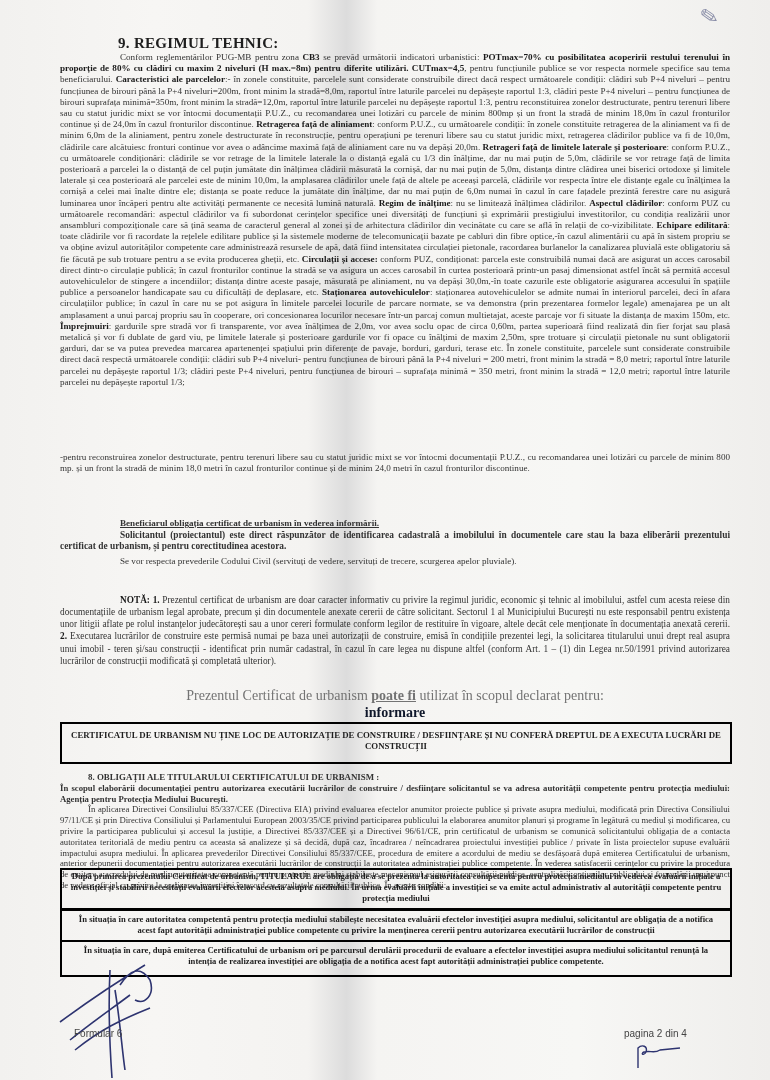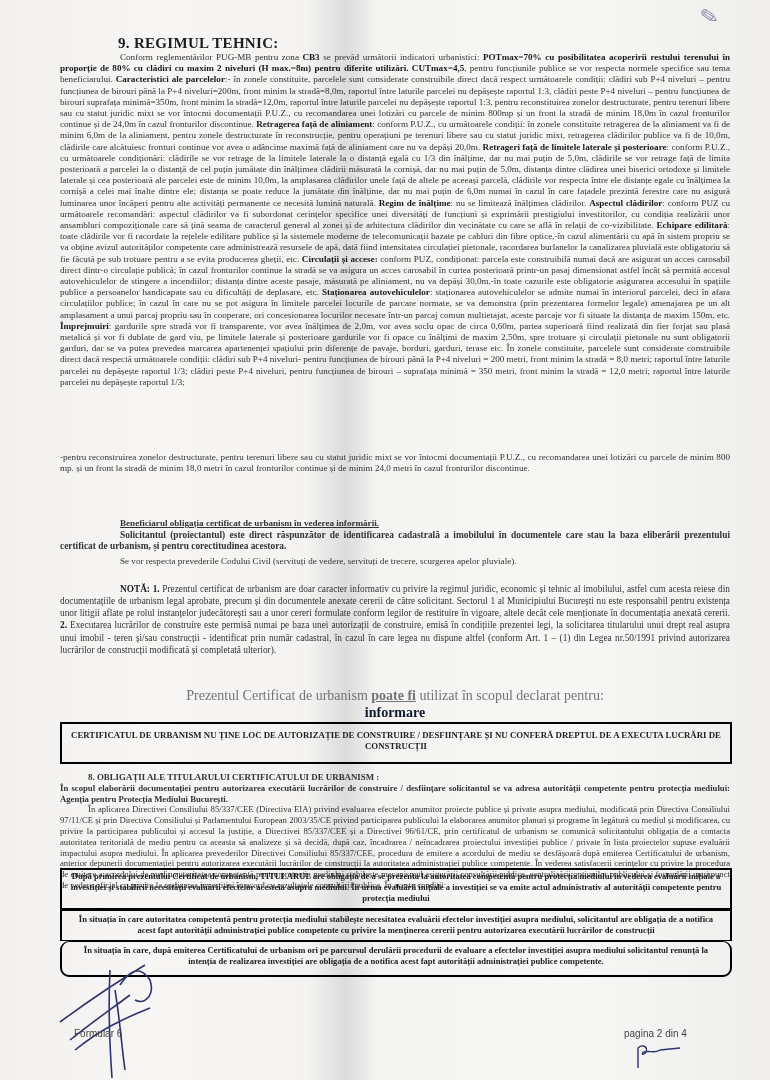--- a/index.html
+++ b/index.html
@@ -30,21 +30,21 @@
   #usage-purpose { top:705px; font-size:14px; font-weight:bold; color:#0f172a; }
   .box {
     position:absolute; left:60px; width:672px; border:2px solid #000000; box-sizing:border-box;
     font-size:8.6px; line-height:11px; text-align:center; font-weight:bold; padding:3px 8px; color:#1e1e1e;
     font-family:"Liberation Serif", serif;
   }
   #warn-box { top:722px; height:42px; font-size:8.8px; padding-top:6px; }
   #obl { top:772px; }
   #env-box-1 { top:868px; height:42px; border-bottom-width:2px; padding-top:1px; }
   #env-box-2 { top:910px; height:31px; border-top-width:1px; border-bottom-width:1px; padding-top:3px; }
-  #env-box-3 { top:941px; height:36px; border-top-width:1px; padding-top:3px;border-radius:9px; }
+  #env-box-3 { top:941px; height:36px; border-top-width:1px; padding-top:3px; }
   .footer-left { position:absolute; left:74px; top:1028px; font-family:"Liberation Sans", sans-serif; font-size:10px; color:#444; }
   .footer-right { position:absolute; left:624px; top:1028px; font-family:"Liberation Sans", sans-serif; font-size:10px; color:#444; }
   .signature { position:absolute; left:50px; top:960px; width:150px; height:120px; pointer-events:none; }
   .initials { position:absolute; left:630px; top:1040px; width:60px; height:30px; }
 </style>
 </head>
 <body>
 
 <div class="page">
 
@@ -53,21 +53,21 @@
   <div class="section-title">9. REGIMUL TEHNIC:</div>
 
   <div class="body-text indent" id="regim"><span>Conform reglementărilor PUG-MB pentru zona </span><b>CB3</b><span> se prevăd următorii indicatori urbanistici: </span><b>POTmax=70% cu posibilitatea acoperirii restului terenului în proporție de 80% cu clădiri cu maxim 2 niveluri (H max.=8m) pentru diferite utilizări. CUTmax=4,5</b><span>, pentru funcțiunile publice se vor respecta normele specifice sau tema beneficiarului. </span><b>Caracteristici ale parcelelor</b><span>:- în zonele constituite, parcelele sunt considerate construibile direct dacă respect următoarele condiții: clădiri sub P+4 niveluri – pentru funcțiunea de birouri până la P+4 niveluri=200m, front minim la stradă=8,0m, raportul între laturile parcelei nu depășește raportul 1:3, clădiri peste P+4 niveluri – pentru funcțiunea de birouri suprafața minimă=350m, front minim la stradă=12,0m, raportul între laturile parcelei nu depășește raportul 1:3, pentru reconstituirea zonelor destructurate, pentru terenuri libere sau cu statut juridic mixt se vor întocmi documentații P.U.Z., cu recomandarea unei lotizări cu parcele de minim 800mp și un front la stradă de minim 18,0m în cazul fronturilor continue și de 24,0m în cazul fronturilor discontinue. </span><b>Retragerea față de aliniament</b><span>: conform P.U.Z., cu următoarele condiții: în zonele constituite retragerea de la aliniament va fi de minim 6,0m de la aliniament, pentru zonele destructurate în reconstrucție, pentru operațiuni pe terenuri libere sau cu statut juridic mixt, retragerea clădirilor publice va fi de 10,0m, clădirile care alcătuiesc fronturi continue vor avea o adâncime maximă față de aliniament care nu va depăși 20,0m. </span><b>Retrageri față de limitele laterale și posterioare</b><span>: conform P.U.Z., cu următoarele condiționări: clădirile se vor retrage de la limitele laterale la o distanță egală cu 1/3 din înălțime, dar nu mai puțin de 5,0m, clădirile se vor retrage față de limita posterioară a parcelei la o distanță de cel puțin jumătate din înălțimea clădirii măsurată la cornișă, dar nu mai puțin de 5,0m, distanța dintre clădirea unei biserici ortodoxe și limitele laterale și cea posterioară ale parcelei este de minim 10,0m, la amplasarea clădirilor unele față de altele pe aceeași parcelă, clădirile vor respecta între ele distanțe egale cu înălțimea la cornișă a celei mai înalte dintre ele; distanța se poate reduce la jumătate din înălțime, dar nu mai puțin de 6,0m numai în cazul în care fațadele prezintă ferestre care nu asigură luminarea unor încăperi pentru alte activități permanente ce necesită lumină naturală. </span><b>Regim de înălțime</b><span>: nu se limitează înălțimea clădirilor. </span><b>Aspectul clădirilor</b><span>: conform PUZ cu următoarele recomandări: aspectul clădirilor va fi subordonat cerințelor specifice unei diversități de funcțiuni și exprimării prestigiului investitorilor, cu condiția realizării unor ansambluri compoziționale care să țină seama de caracterul general al zonei și de arhitectura clădirilor din vecinătate cu care se află în relații de co-vizibilitate. </span><b>Echipare edilitară</b><span>: toate clădirile vor fi racordate la rețelele edilitare publice și la sistemele moderne de telecomunicații bazate pe cabluri din fibre optice,-în cazul alimentării cu apă în sistem propriu se va obține avizul autorităților competente care administrează resursele de apă, dată fiind intensitatea circulației pietonale, racordarea burlanelor la canalizarea pluvială este obligatoriu să fie făcută pe sub trotuare pentru a se evita producerea gheții, etc. </span><b>Circulații și accese:</b><span> conform PUZ, condiționat: parcela este construibilă numai dacă are asigurat un acces carosabil direct dintr-o circulație publică; în cazul fronturilor continue la stradă se va asigura un acces carosabil în curtea posterioară printr-un pasaj dimensionat astfel încât să permită accesul autovehiculelor de stingere a incendiilor; distanța dintre aceste pasaje, măsurată pe aliniament, nu va depăși 30,0m,-în toate cazurile este obligatorie asigurarea accesului în spațiile publice a persoanelor handicapate sau cu dificultăți de deplasare, etc. </span><b>Staționarea autovehiculelor</b><span>: staționarea autovehiculelor se admite numai în interiorul parcelei, deci în afara circulațiilor publice; în cazul în care nu se pot asigura în limitele parcelei locurile de parcare normate, se va demonstra (prin prezentarea formelor legale) amenajarea pe un alt amplasament a unui parcaj propriu sau în cooperare, ori concesionarea locurilor necesare într-un parcaj comun multietajat, aceste parcaje vor fi situate la distanța de maxim 150m, etc. </span><b>Împrejmuiri</b><span>: gardurile spre stradă vor fi transparente, vor avea înălțimea de 2,0m, vor avea soclu opac de circa 0,60m, partea superioară fiind realizată din fier forjat sau plasă metalică și vor fi dublate de gard viu, pe limitele laterale și posterioare gardurile vor fi opace cu înălțimi de maxim 2,50m, spre trotuare și circulații pietonale nu sunt obligatorii garduri, dar se va putea prevedea marcarea apartenenței spațiului prin diferențe de pavaje, borduri, garduri, terase etc.   În zonele constituite, parcelele sunt considerate construibile direct dacă respectă următoarele condiții: clădiri sub P+4 niveluri- pentru funcțiunea de birouri până la P+4 niveluri = 200 metri, front minim la stradă = 8,0 metri; raportul între laturile parcelei nu depășește raportul 1/3; clădiri peste P+4 niveluri, pentru funcțiunea de birouri – suprafața minimă = 350 metri, front minim la stradă = 12,0 metri; raportul între laturile parcelei nu depășește raportul 1/3;</span></div>
 
   <div class="body-text" id="regim2" style="top:452px;">-pentru reconstruirea zonelor destructurate, pentru terenuri libere sau cu statut juridic mixt se vor întocmi documentații P.U.Z., cu recomandarea unei lotizări cu parcele de minim 800 mp. și un front la stradă de minim  18,0 metri în cazul fronturilor continue și de minim 24,0 metri în cazul fronturilor discontinue.</div>
 
   <div class="body-text" id="benef">
     <div class="indent"><span class="underline">Beneficiarul obligația certificat de urbanism în vederea informării.</span></div>
     <div class="indent" style="font-weight:bold;font-size:9.4px;margin-top:1px;">Solicitantul (proiectantul) este direct răspunzător de identificarea cadastrală a imobilului în documentele care stau la baza eliberării prezentului certificat de urbanism, și pentru corectitudinea acestora.</div>
     <div class="indent" style="margin-top:3px;">Se vor respecta prevederile Codului Civil (servituți de vedere, servituți de trecere, scurgerea apelor pluviale).</div>
-    <div class="indent" style="margin-top:16px;font-size:9.3px;line-height:12.2px;">
+    <div class="indent" style="margin-top:27px;font-size:9.3px;line-height:12.2px;">
       <b>NOTĂ:</b>
       <b>1.</b><span> Prezentul certificat de urbanism are doar caracter informativ cu privire la regimul juridic, economic și tehnic al imobilului, astfel cum acesta reiese din documentațiile de urbanism  legal aprobate,  precum  și din documentele anexate cererii de către solicitant. Sectorul 1 al Municipiului București nu este responsabil pentru existența unor litigii aflate pe rolul instanțelor judecătorești sau a unor cereri formulate conform legilor de restituire în vigoare, altele decât cele menționate în documentația anexată cererii. </span><b>2.</b><span> Executarea lucrărilor de construire este permisă numai pe baza unei autorizații de construire, emisă în condițiile prezentei legi, la solicitarea titularului unui drept real asupra unui imobil - teren și/sau construcții - identificat prin număr cadastral, în cazul în care legea nu dispune altfel  (conform Art. 1 – (1) din Legea nr.50/1991 privind autorizarea lucrărilor de construcții modificată și completată ulterior).</span>
     </div>
   </div>
 
   <div class="center-line" id="usage-line">
     <span>Prezentul Certificat de urbanism </span><span style="text-decoration:underline;font-weight:bold;">poate fi</span><span> utilizat în scopul declarat pentru:</span>
   </div>
   <div class="center-line" id="usage-purpose">informare</div>
 

